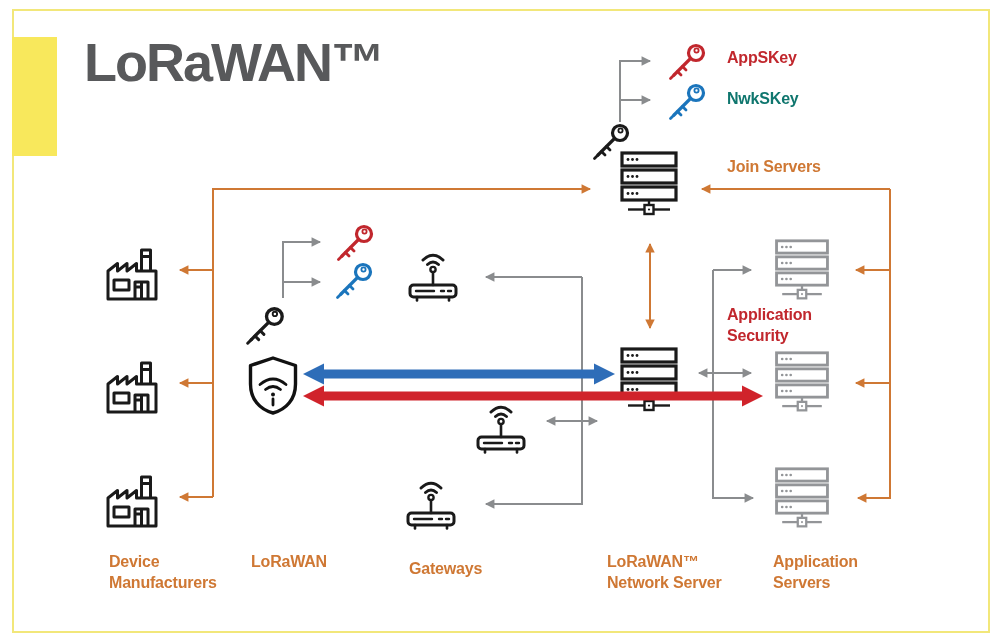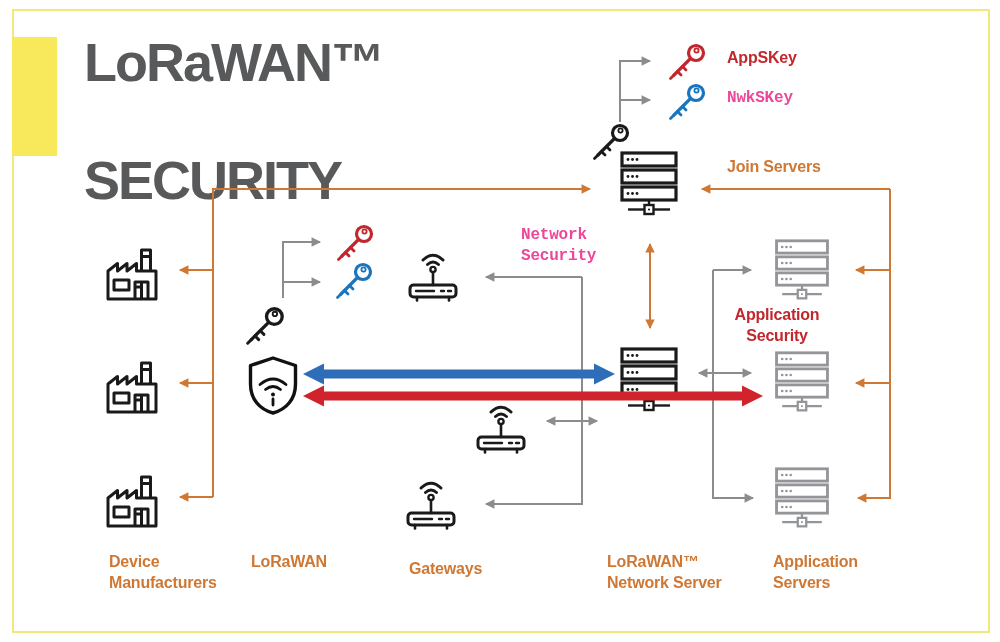--- a/index.html
+++ b/index.html
@@ -4,37 +4,37 @@
 <style>
   html,body{margin:0;padding:0;background:#fff;}
   .page{position:relative;width:1000px;height:642px;background:#ffffff;overflow:hidden;
         font-family:"Liberation Sans",sans-serif;}
   .frame{position:absolute;left:12px;top:9px;width:974px;height:620px;border:2px solid #f2e77a;}
   .yellow-block{position:absolute;left:12px;top:37px;width:45px;height:119px;background:#f8e85c;}
   .title{position:absolute;left:84px;top:33px;font-size:54px;line-height:59px;font-weight:bold;
          color:#58595b;letter-spacing:-2px;white-space:pre-line;}
   .lbl{position:absolute;font-size:16px;line-height:21px;font-weight:bold;letter-spacing:-0.2px;}
   .lbl.orange{color:#cf7834;}
-  .lbl.red{color:#c1272d;text-align:center;}
-  .lbl.blue{color:#ec4899;font-family:Liberation Mono, monospace;}
+  .lbl.red{color:#c1272d;}
+  .lbl.blue{color:#0f766e;}
   .icon{position:absolute;}
   .overlay{position:absolute;left:0;top:0;z-index:6;pointer-events:none;}
   .icon-layer{position:absolute;left:0;top:0;width:1000px;height:642px;z-index:3;}
   .lbl-layer{position:absolute;left:0;top:0;width:1000px;height:642px;z-index:4;}
 </style>
 </head>
 <body>
 
 <div class="page">
 
   <div class="frame"></div>
   <div class="yellow-block"></div>
 
   <div class="title"><span>LoRaWAN™</span><br>
-  <span>SECURITY</span></div>
+  </div>
 
   <div class="icon-layer">
 
     <svg class="icon" style="left:103px;top:243px" width="58" height="60" viewBox="0 0 58 60">
       <g stroke="#1a1a1a" stroke-width="3" fill="none" stroke-linejoin="round">
         <path d="M38.5,27 V7 H47.5 V27"></path>
           <line x1="38.5" y1="13.5" x2="47.5" y2="13.5"></line>
         <path d="M5,56 V28 L14.5,20.5 V28 L24,20.5 V28 L33.5,20.5 V28 H53 V56 Z"></path>
         <rect x="11" y="37" width="15" height="10"></rect>
         <path d="M32,56 V39 H45 V56"></path>
@@ -294,21 +294,20 @@
         <line x1="11" y1="50" x2="11" y2="53.5" stroke-width="2.6"></line>
           <line x1="43" y1="50" x2="43" y2="53.5" stroke-width="2.6"></line>
       </g>
     </svg>
   </div>
 
   <div class="lbl-layer">
     <div class="lbl red" style="left:727px;top:47px">AppSKey</div>
     <div class="lbl blue" style="left:727px;top:88px">NwkSKey</div>
     <div class="lbl orange" style="left:727px;top:156px">Join Servers</div>
-    <div class="lbl blue" style="left:521px;top:225px;width:80px">Network Security</div>
     <div class="lbl orange" style="left:109px;top:551px;width:115px">Device Manufacturers</div>
     <div class="lbl red" style="left:727px;top:304px;width:100px">Application Security</div>
     <div class="lbl orange" style="left:251px;top:551px">LoRaWAN</div>
     <div class="lbl orange" style="left:409px;top:558px">Gateways</div>
     <div class="lbl orange" style="left:607px;top:551px;width:125px">LoRaWAN™ Network Server</div>
     <div class="lbl orange" style="left:773px;top:551px;width:105px">Application Servers</div>
   </div>
 
   <svg class="overlay" width="1000" height="642" viewBox="0 0 1000 642">
     <defs>

